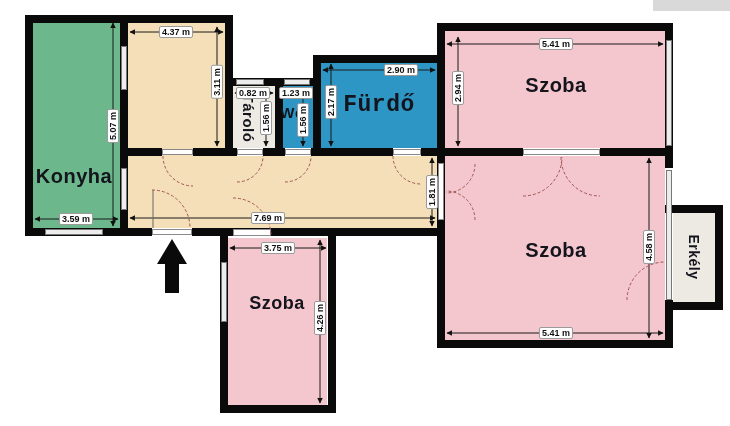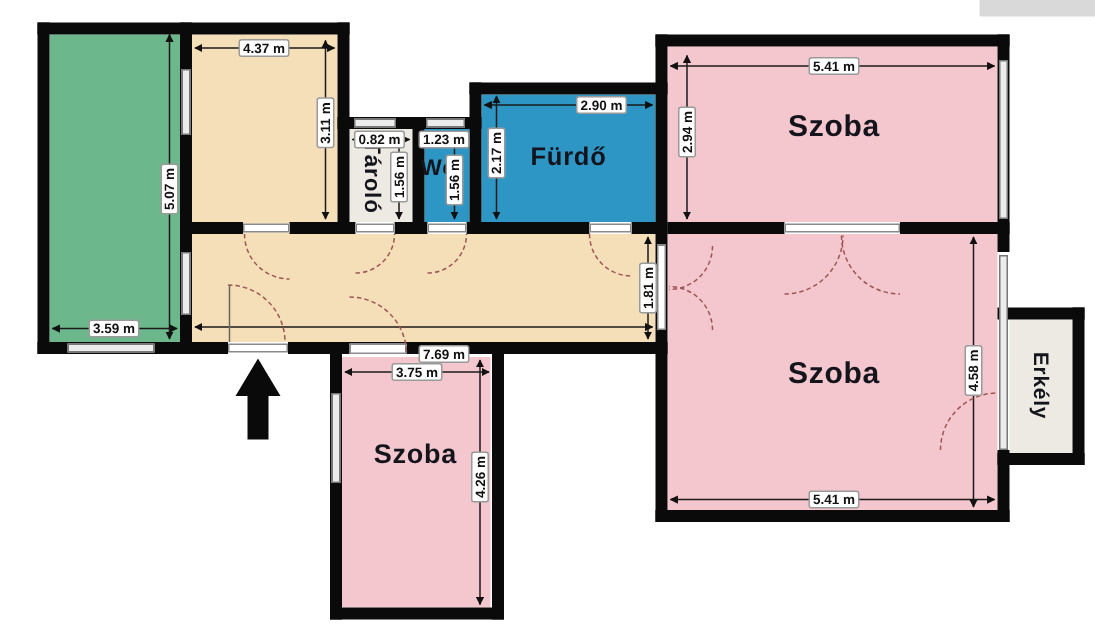--- a/index.html
+++ b/index.html
@@ -135,23 +135,24 @@
       <path d="M233,198 A38,38 0 0 1 271,236"></path>
     </g>
     <g>
       <line x1="153" y1="190" x2="153" y2="228" stroke="#666" stroke-width="1"></line>
     </g>
     <g>
       <path d="M172 239 L187 264 L179 264 L179 293 L165 293 L165 264 L157 264 Z" fill="#0a0a0a"></path>
     </g>
   </svg>
 
+  <div class="room-label" style="left:74px;top:176px;font-size:20px;">Konyha</div>
   <div class="room-label vert" style="left:248px;top:118px;font-size:15px;">Tároló</div>
   <div class="room-label" style="left:292px;top:112px;font-size:15px;">Wc</div>
-  <div class="room-label" style="left:379px;top:105px;font-size:17px;">Fürdő</div>
+  <div class="room-label" style="left:379px;top:105px;font-size:23px;font-family:Liberation Mono, monospace;">Fürdő</div>
   <div class="room-label" style="left:556px;top:85px;font-size:20px;">Szoba</div>
   <div class="room-label" style="left:556px;top:250px;font-size:20px;">Szoba</div>
   <div class="room-label" style="left:277px;top:303px;font-size:18px;">Szoba</div>
   <div class="room-label vert" style="left:694px;top:257px;font-size:14px;">Erkély</div>
 
   <div class="dim vert" style="left:113px;top:126px;">5.07 m</div>
   <div class="dim" style="left:76px;top:219px;">3.59 m</div>
   <div class="dim" style="left:176px;top:32px;">4.37 m</div>
   <div class="dim vert" style="left:217px;top:82px;">3.11 m</div>
   <div class="dim" style="left:253px;top:93px;">0.82 m</div>
@@ -159,16 +160,16 @@
   <div class="dim" style="left:296px;top:93px;">1.23 m</div>
   <div class="dim vert" style="left:303px;top:120px;">1.56 m</div>
   <div class="dim" style="left:401px;top:70px;">2.90 m</div>
   <div class="dim vert" style="left:331px;top:102px;">2.17 m</div>
   <div class="dim" style="left:556px;top:44px;">5.41 m</div>
   <div class="dim vert" style="left:458px;top:88px;">2.94 m</div>
   <div class="dim" style="left:556px;top:333px;">5.41 m</div>
   <div class="dim vert" style="left:649px;top:247px;">4.58 m</div>
   <div class="dim" style="left:278px;top:248px;">3.75 m</div>
   <div class="dim vert" style="left:320px;top:318px;">4.26 m</div>
-  <div class="dim" style="left:268px;top:236px;margin-left:28px;">7.69 m</div>
+  <div class="dim" style="left:268px;top:218px;">7.69 m</div>
   <div class="dim vert" style="left:432px;top:192px;">1.81 m</div>
 
 </div>
 
 </body></html>

